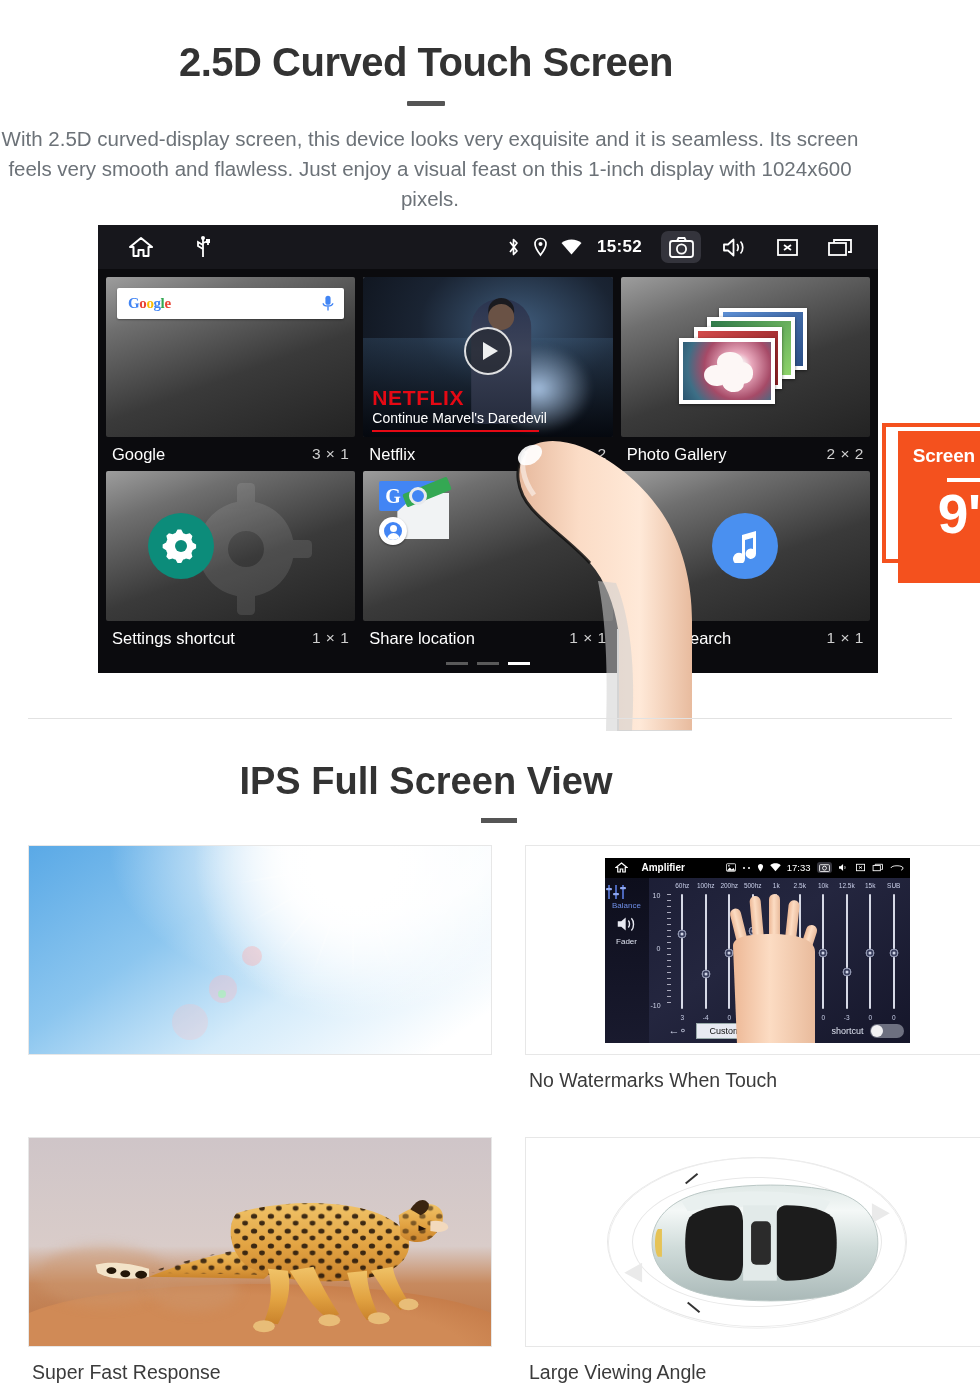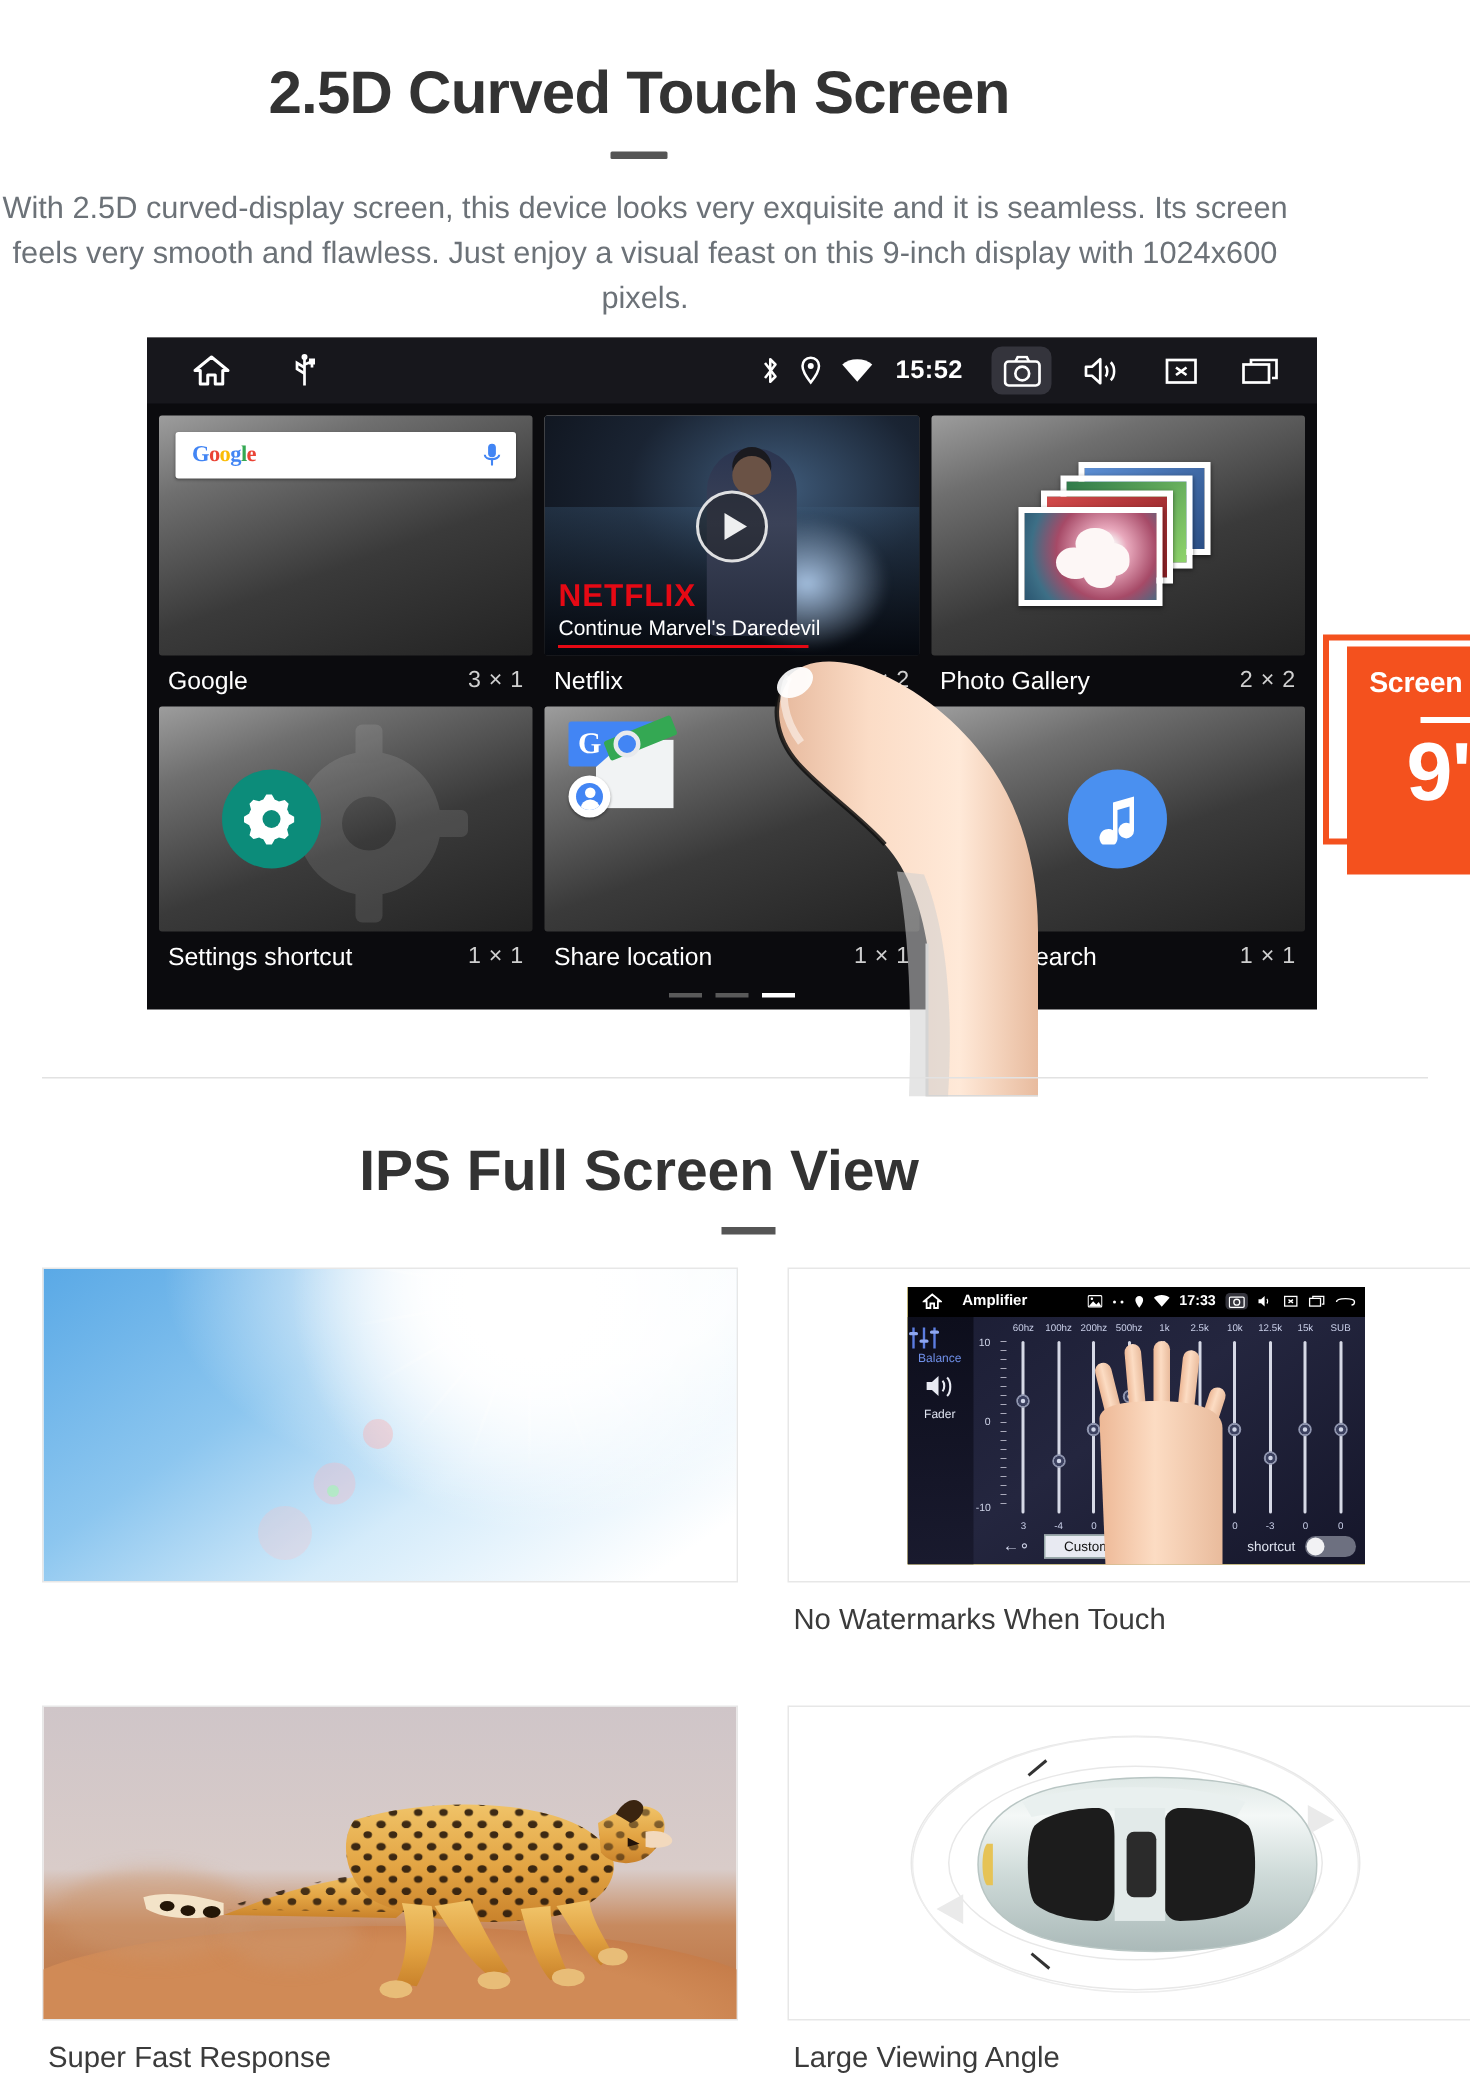--- a/index.html
+++ b/index.html
@@ -207,26 +207,26 @@
       radial-gradient(circle at 70% 8%, rgba(255,255,255,1) 0 11%, rgba(255,255,255,.92) 17%, rgba(255,255,255,0) 42%),
       radial-gradient(ellipse at 78% 2%, rgba(255,255,255,.9) 0 20%, rgba(255,255,255,0) 55%),
       linear-gradient(145deg, #5aa9e6 0%, #8cc6ef 35%, #d4ebfa 62%, #ffffff 92%);
   }
   .sunray { position:absolute; left:70%; top:8%; width:2px; height:120px; background:linear-gradient(180deg, rgba(255,255,255,.9), rgba(255,255,255,0)); transform-origin: top center; }
   .flare { position:absolute; border-radius:50%; }
 
   
   .amp { position:absolute; left:0; top:0; width:100%; height:100%; background:#fff;
          display:flex; align-items:center; justify-content:center; }
-  .amp-screen { position:relative; width:305px; height:185px; background:#fde047; overflow:hidden; }
+  .amp-screen { position:relative; width:305px; height:185px; background:#6d28d9; overflow:hidden; }
   .amp-top { position:absolute; left:0; top:0; width:100%; height:20px; background:#000;
              display:flex; align-items:center; color:#fff; font-size:9px; }
   .amp-title { font-weight:bold; font-size:10px; margin-left:14px; }
   .amp-top .icos { margin-left:auto; display:flex; align-items:center; gap:6px; padding-right:6px; }
-  .amp-time { font-size:9.5px; font-weight:700; }
+  .amp-time { font-size:9.5px; font-weight:400; }
   .amp-body { position:absolute; left:0; top:20px; right:0; bottom:0;
               background: linear-gradient(145deg,#1b1d34 0%, #24263f 45%, #15162a 100%); }
   .amp-side { position:absolute; left:0; top:0; width:44px; height:100%;
               background: linear-gradient(180deg,#0d0e1c,#191a2e); text-align:center; padding-top:6px; }
   .amp-side .lbl { font-size:8px; color:#6f8fe8; margin-top:1px; }
   .amp-side .lbl2 { font-size:8px; color:#dfe3f0; margin-top:1px; }
   .eq { position:absolute; left:44px; top:0; right:0; bottom:0; }
   .eq-freqs { position:absolute; left:22px; right:4px; top:4px; display:flex; }
   .eq-freqs span { flex:1; text-align:center; font-size:6.5px; color:#c9cfe8; }
   .eq-scale { position:absolute; left:2px; top:14px; bottom:34px; width:22px; color:#cfd4e8; font-size:7px; }
@@ -268,21 +268,21 @@
 
   svg { display:block; }
 </style>
 </head>
 <body>
 
 <div class="page">
 
   <div class="sec-title">2.5D Curved Touch Screen</div>
   <div class="title-rule"></div>
-  <div class="sec-sub">With 2.5D curved-display screen, this device looks very exquisite and it is seamless. Its screen feels very smooth and flawless. Just enjoy a visual feast on this 9-inch display with 1024x600 pixels.</div>
+  <div class="sec-sub">With 2.5D curved-display screen, this device looks very exquisite and it is seamless. Its screen feels very smooth and flawless. Just enjoy a visual feast on this 1-inch display with 1024x600 pixels.</div>
 
   <div class="device-wrap">
     <div class="device">
 
       <div class="statusbar">
         <div class="sb-left">
           <span class="sb-ico">
             <svg width="26" height="22" viewBox="0 0 26 22">
                 <path d="M13 2 L24 11 H20.5 V20 H15.5 V14 H10.5 V20 H5.5 V11 H2 Z" fill="none" stroke="#fff" stroke-width="2" stroke-linejoin="round"></path>
               </svg>

